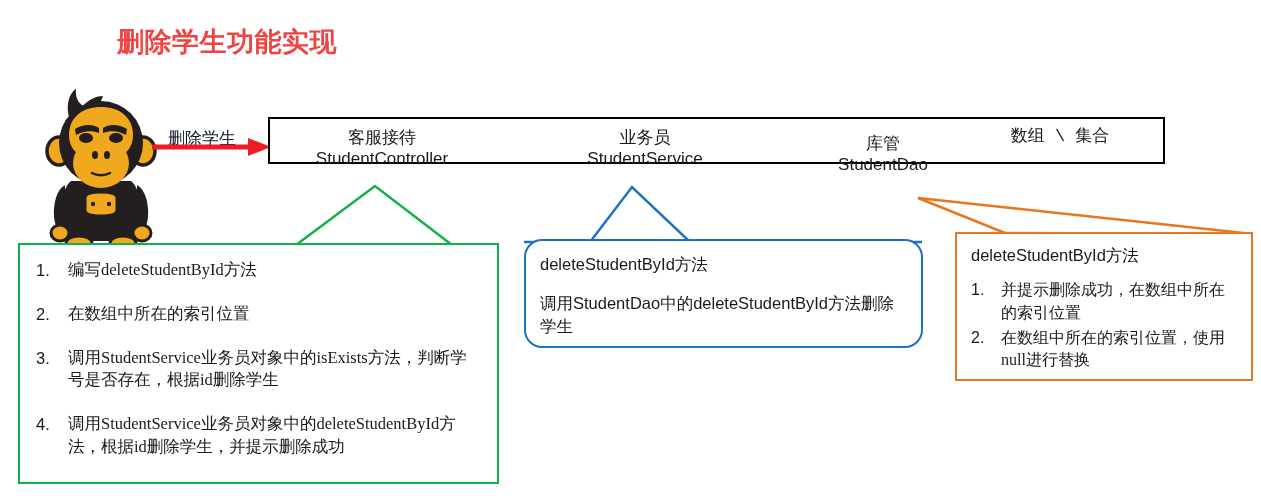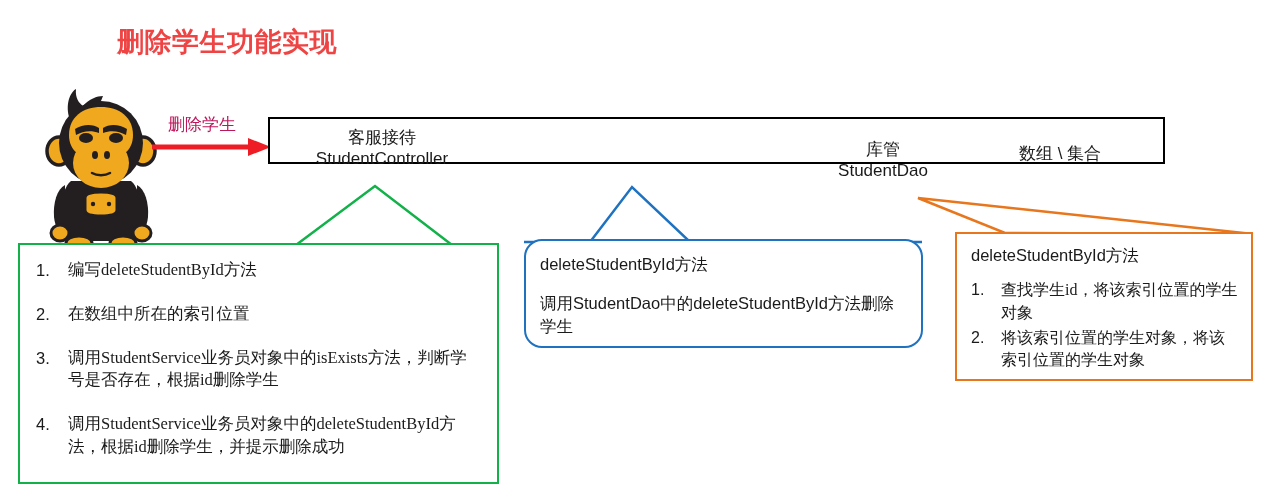--- a/index.html
+++ b/index.html
@@ -36,23 +36,23 @@
     left: 45px;
     top: 85px;
     width: 112px;
     height: 165px;
   }
 
   
   .arrow-label {
     position: absolute;
     left: 168px;
-    top: 113px;
+    top: 127px;
     font-size: 17px;
-    color: #be185d;
+    color: #0f172a;
     white-space: nowrap;
   }
   .arrow-svg {
     position: absolute;
     left: 150px;
     top: 135px;
     width: 125px;
     height: 24px;
   }
 
@@ -72,22 +72,22 @@
     text-align: center;
     font-size: 17px;
     color: #1a1a1a;
     line-height: 1.25;
     white-space: nowrap;
   }
   .layer .zh { display: block; }
   .layer .en { display: block; }
   .layer-0 { left: 12px;  top: 8px;  width: 200px; }
   .layer-1 { left: 275px; top: 8px;  width: 200px; }
-  .layer-2 { left: 513px; top: 20px;  width: 200px; }
-  .layer-3 { left: 690px; top: 24px; width: 200px; }
+  .layer-2 { left: 513px; top: 14px;  width: 200px; }
+  .layer-3 { left: 690px; top: 7px; width: 200px; font-family: Liberation Mono, monospace; }
 
   
   .connector {
     position: absolute;
     left: 0;
     top: 0;
     width: 1261px;
     height: 496px;
     pointer-events: none;
   }
@@ -218,20 +218,24 @@
   <svg class="arrow-svg" viewBox="0 0 125 24" xmlns="http://www.w3.org/2000/svg">
     <line x1="2" y1="12" x2="100" y2="12" stroke="#ee1c25" stroke-width="5"></line>
     <polygon points="98,3 121,12 98,21" fill="#ee1c25"></polygon>
   </svg>
 
   <div class="topbar">
     <div class="layer layer-0">
       <span class="zh">客服接待</span>
       <span class="en">StudentController</span>
     </div>
+    <div class="layer layer-1">
+      <span class="zh">业务员</span>
+      <span class="en">StudentService</span>
+    </div>
     <div class="layer layer-2">
       <span class="zh">库管</span>
       <span class="en">StudentDao</span>
     </div>
     <div class="layer layer-3">
       <span class="zh">数组 \ 集合</span>
     </div>
   </div>
 
   <svg class="connector" viewBox="0 0 1261 496" xmlns="http://www.w3.org/2000/svg">
@@ -267,22 +271,22 @@
   <div class="callout callout-blue">
     <p class="blue-line first">deleteStudentById方法</p>
     <p class="blue-line">调用StudentDao中的deleteStudentById方法删除学生</p>
   </div>
 
   <div class="callout callout-orange">
     <p class="orange-head">deleteStudentById方法</p>
     <ul class="ol orange-list">
       <li>
         <span class="num">1.</span>
-        <span class="txt">查找学生id，将该索引位置的学生对象</span>
+        <span class="txt">并提示删除成功，在数组中所在的索引位置</span>
       </li>
       <li>
         <span class="num">2.</span>
-        <span class="txt">将该索引位置的学生对象，将该索引位置的学生对象</span>
+        <span class="txt">在数组中所在的索引位置，使用null进行替换</span>
       </li>
     </ul>
   </div>
 
 </div>
 
 </body></html>

